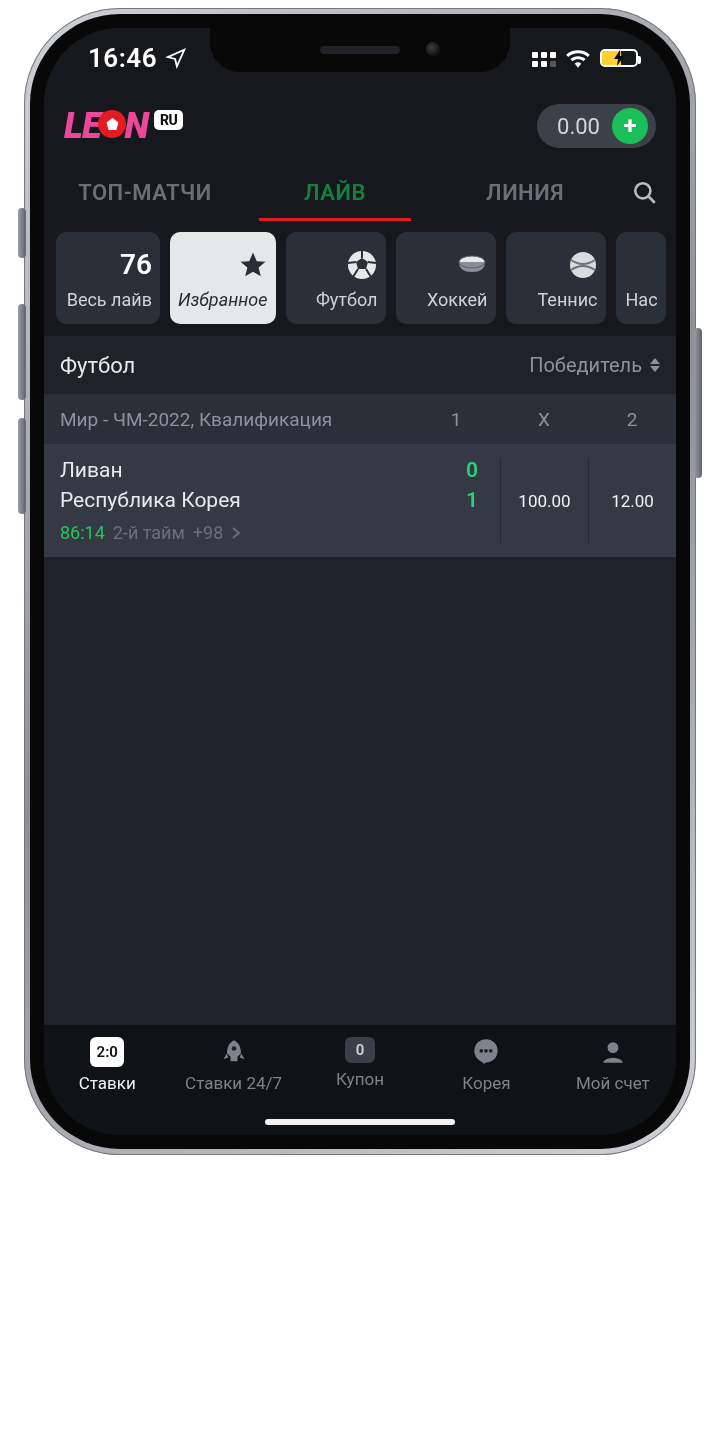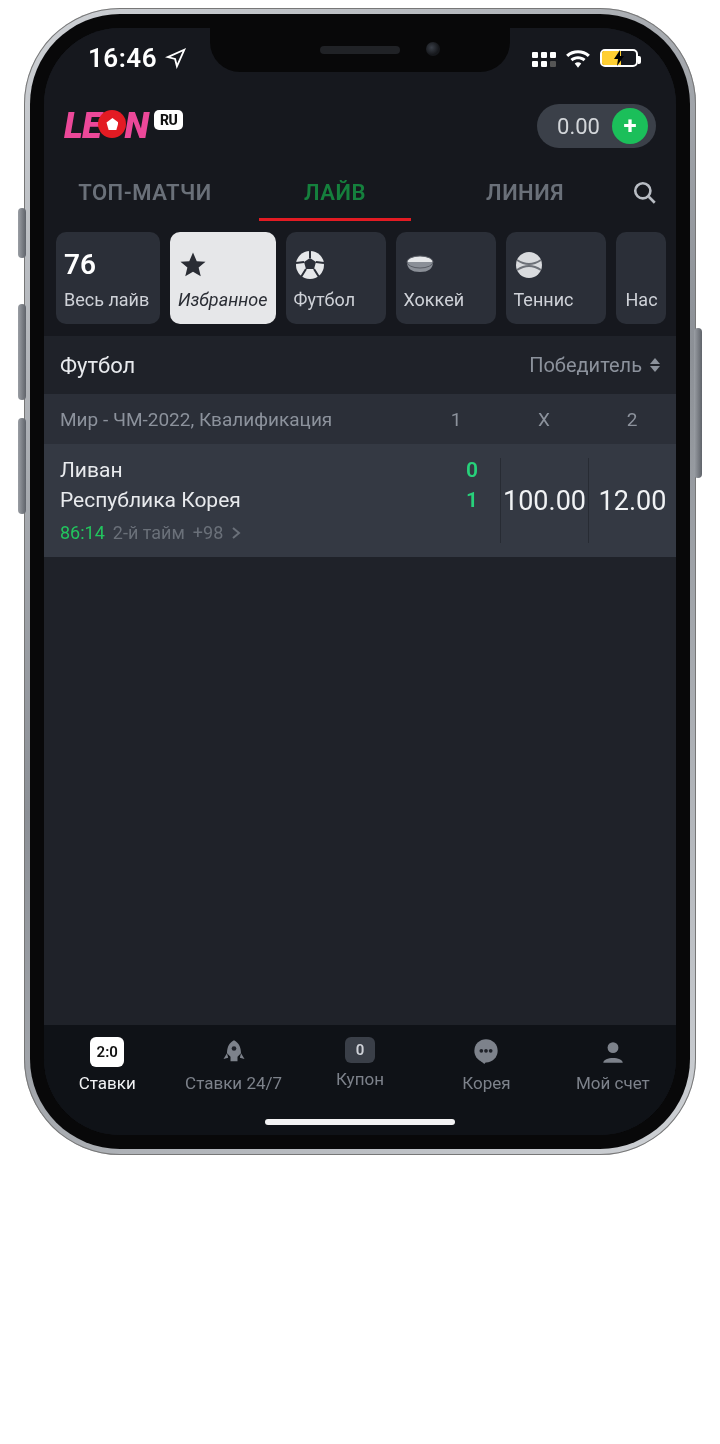--- a/index.html
+++ b/index.html
@@ -228,21 +228,21 @@
     background: var(--bg-dark);
     padding: 10px 12px 12px;
     display:flex; gap:10px; overflow:hidden;
   }
   .chip {
     background: var(--panel);
     border-radius: 10px;
     min-width: 100px;
     height: 92px;
     display:flex; flex-direction:column;
-    align-items:flex-start; justify-content:center;
+    align-items:flex-end; justify-content:center;
     gap:6px;
     color:#cfd2d8;
     font-size: 18px;
     cursor:pointer;
     flex-shrink:0;
     padding: 0 8px;
   }
   .chip.first { min-width: 104px; }
   .chip .top { font-size:28px; font-weight:600; color:#fff; height:36px; display:flex; align-items:center; }
   .chip.active {
@@ -295,21 +295,21 @@
   .team-line { display:flex; justify-content:space-between; font-size:21px; }
   .team-line .score { color: var(--green-score); font-weight:600; padding-right:14px;}
   .match-meta { color: var(--text-mute); font-size:18px; margin-top:4px; display:flex; gap:8px; align-items:center;}
   .match-meta .time { color:#22c55e; }
   .odds {
     display:flex; align-items:stretch;
   }
   .odd {
     width: 88px;
     display:flex; align-items:center; justify-content:center;
-    color:#f0f2f4; font-size:27px;
+    color:#f0f2f4; font-size:17px;
     background: var(--panel-light);
     border-left: 1px solid #272b33;
     cursor:pointer;
   }
 
   
   .filler { flex:1; background: var(--bg); }
 
   
   .bottom-bar {

